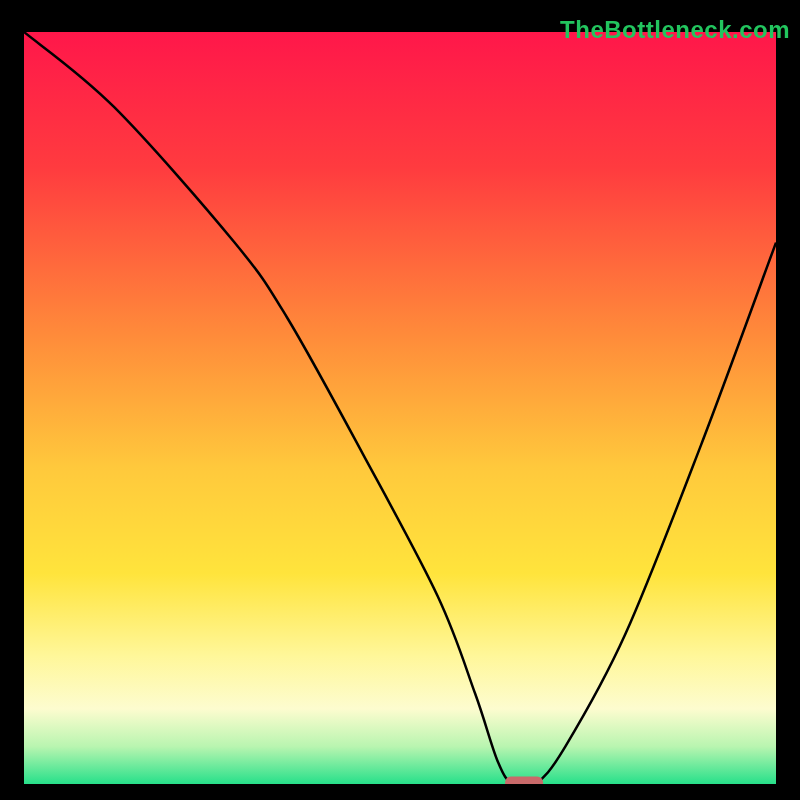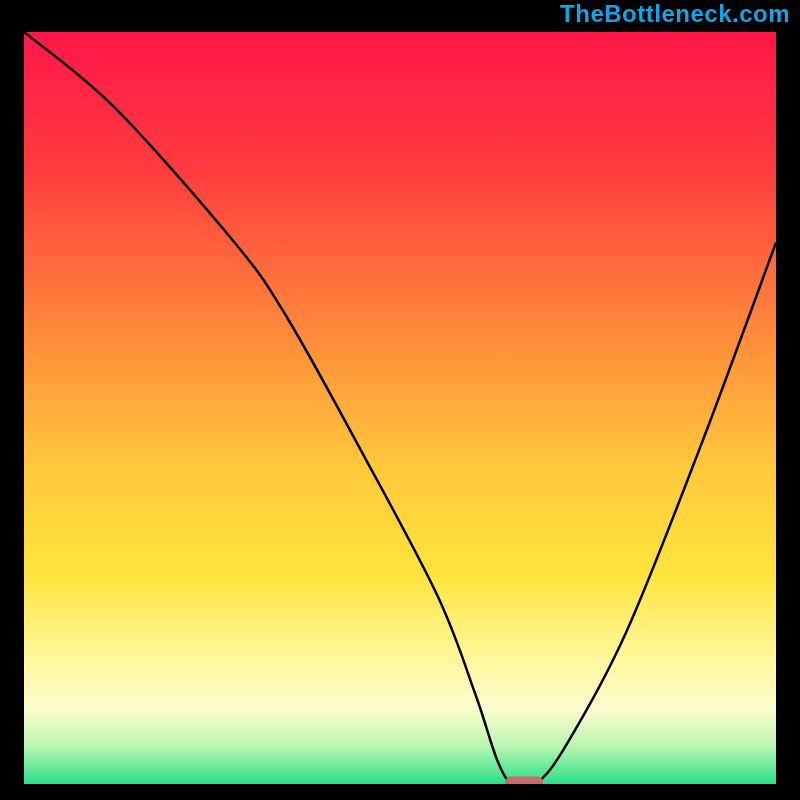--- a/index.html
+++ b/index.html
@@ -11,26 +11,26 @@
     overflow: hidden;
   }
   .container {
     position: relative;
     width: 800px;
     height: 800px;
     background: #000;
   }
   .watermark {
     position: absolute;
-    top: 0;
+    top: 16px;
     right: 10px;
     font-family: Arial, Helvetica, sans-serif;
     font-size: 24px;
     font-weight: 600;
-    color: #0ea5e9;
+    color: #22c55e;
     letter-spacing: 0.5px;
     z-index: 5;
   }
   .plot-area {
     position: absolute;
     left: 24px;
     top: 32px;
     width: 752px;
     height: 752px;
   }

